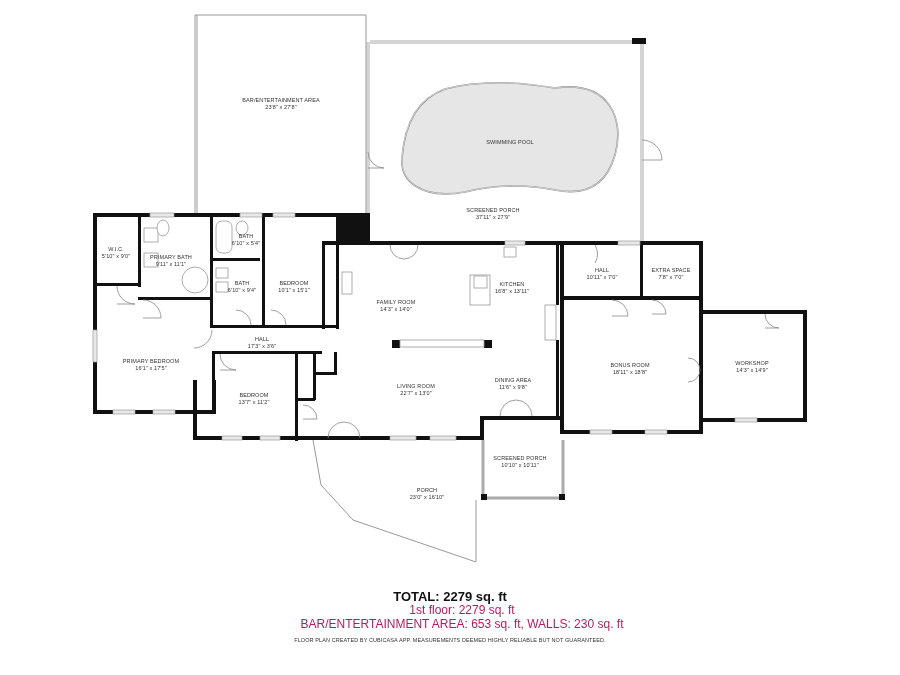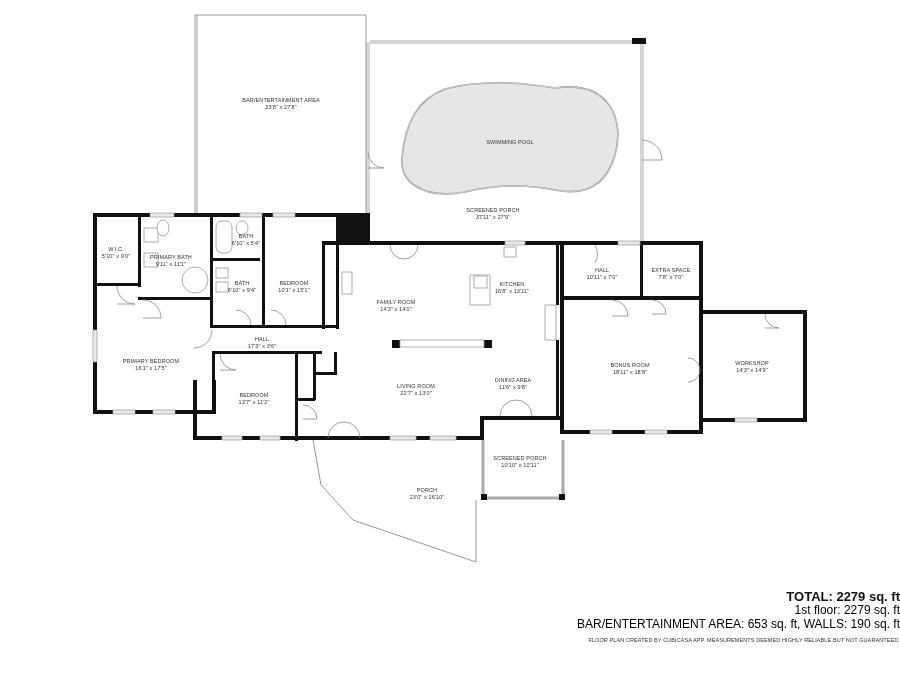--- a/index.html
+++ b/index.html
@@ -10,23 +10,23 @@
     .thin { stroke: #999; stroke-width: 1; fill: none; }
     .screen { stroke: #aaa; stroke-width: 3; fill: none; }
     .screen-in { stroke: #fff; stroke-width: 1; fill: none; }
     .win { fill: #e8e8e8; stroke: #999; stroke-width: 0.7; }
     .door { stroke: #888; stroke-width: 0.8; fill: none; }
     .fixture { stroke: #999; stroke-width: 0.8; fill: #fff; }
     .room-label { position: absolute; transform: translateX(-50%); text-align: center;
                   font-size: 5.5px; line-height: 7px; color: #333; white-space: nowrap;
                   letter-spacing: 0.1px; }
     .room-label .dim { display: block; }
-    #summary { position: absolute; left: 0; top: 590px; width: 900px; text-align: right; }
+    #summary { position: absolute; left: 0; top: 590px; width: 900px; text-align: center; }
     #summary .total { font-weight: bold; font-size: 13px; line-height: 14px; color: #111; }
-    #summary .line { font-size: 12px; line-height: 13.5px; color: #000000; padding-left: 24px; }
+    #summary .line { font-size: 12px; line-height: 13.5px; color: #be185d; padding-left: 24px; }
     #summary .disclaimer { font-size: 5.5px; line-height: 8px; margin-top: 5px; color: #333; letter-spacing: 0.1px; }
   </style>
 </head>
 <body>
 
 <div id="floorplan">
 <svg id="plan" viewBox="0 0 900 590" xmlns="http://www.w3.org/2000/svg">
 
   <g>
     <polyline class="thin" points="195,215 195,15 366,15 366,215"></polyline>
@@ -255,15 +255,15 @@
   <span class="dim">10'10" x 10'11"</span>
 </div>
 <div class="room-label" style="left:427px;top:487px;">
   <span>PORCH</span>
   <span class="dim">23'0" x 16'10"</span>
 </div>
 
 <div id="summary">
   <div class="total">TOTAL: 2279 sq. ft</div>
   <div class="line">1st floor: 2279 sq. ft</div>
-  <div class="line">BAR/ENTERTAINMENT AREA: 653 sq. ft, WALLS: 190 sq. ft</div>
+  <div class="line">BAR/ENTERTAINMENT AREA: 653 sq. ft, WALLS: 230 sq. ft</div>
   <div class="disclaimer">FLOOR PLAN CREATED BY CUBICASA APP. MEASUREMENTS DEEMED HIGHLY RELIABLE BUT NOT GUARANTEED.</div>
 </div>
 
 </body></html>

